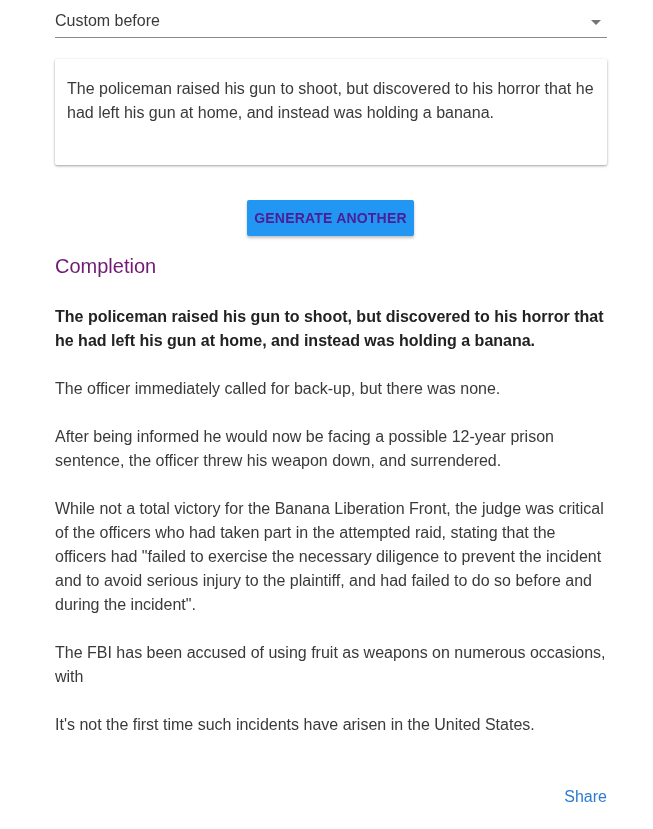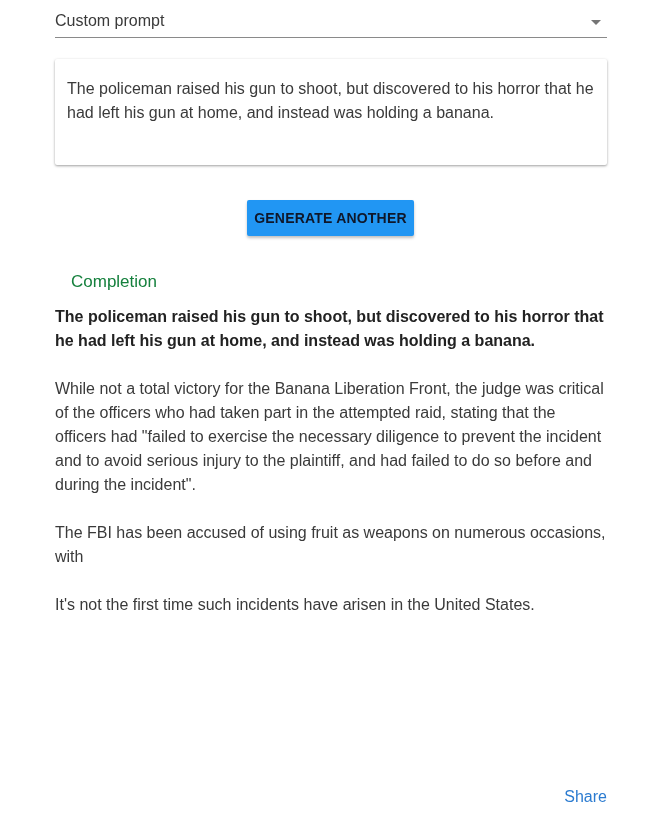--- a/index.html
+++ b/index.html
@@ -20,57 +20,59 @@
   }
   .prompt-card {
     position:absolute; left:0; top:59px; width:552px; height:106px;
     background:#fff; box-sizing:border-box; padding:18px 12px;
     box-shadow:0 1px 3px rgba(0,0,0,0.25), 0 1px 2px rgba(0,0,0,0.15);
     border-radius:2px;
   }
   .prompt-text { font-size:16px; line-height:24px; color:#3a3a3a; margin:0; }
   .gen-btn {
     position:absolute; left:192px; top:200px; width:167px; height:36px;
-    background:#2196f3; color:#0f172a; border:none; border-radius:2px;
+    background:#2196f3; color:#4c1d95; border:none; border-radius:2px;
     font-family:"Liberation Sans", sans-serif; font-weight:bold; font-size:14px;
     letter-spacing:0.2px; box-shadow:0 2px 3px rgba(0,0,0,0.25); cursor:pointer;
   }
   .completion-title {
-    position:absolute; left:0; top:250px; font-size:17px; font-weight:normal;
-    color:#15803d; margin:16px; line-height:32px;
+    position:absolute; left:0; top:250px; font-size:20px; font-weight:normal;
+    color:#701a75; margin:0; line-height:32px;
   }
   .completion {
     position:absolute; left:0; top:305px; width:552px;
     font-size:16px; line-height:24px; color:#3a3a3a;
   }
   .completion p { margin:0 0 24px 0; }
   .completion p.bold { font-weight:bold; color:#222; }
   .share {
     position:absolute; right:0; top:785px; font-size:16px; color:#2b7bd0;
     text-decoration:none; cursor:pointer; line-height:24px;
   }
 </style>
 </head>
 <body>
 
 <div class="wrap">
   <div class="select">
-    <span class="select-label">Custom prompt</span>
+    <span class="select-label">Custom before</span>
     <span class="select-arrow"></span>
   </div>
 
   <div class="prompt-card">
     <p class="prompt-text">The policeman raised his gun to shoot, but discovered to his horror that he had left his gun at home, and instead was holding a banana.</p>
   </div>
 
   <button class="gen-btn">GENERATE ANOTHER</button>
 
   <h2 class="completion-title">Completion</h2>
 
   <div class="completion">
     <p class="bold">The policeman raised his gun to shoot, but discovered to his horror that he had left his gun at home, and instead was holding a banana.</p>
+    <p>The officer immediately called for back-up, but there was none.</p>
+    <p>After being informed he would now be facing a possible 12-year prison sentence, the officer threw his weapon down, and surrendered.</p>
     <p>While not a total victory for the Banana Liberation Front, the judge was critical of the officers who had taken part in the attempted raid, stating that the officers had "failed to exercise the necessary diligence to prevent the incident and to avoid serious injury to the plaintiff, and had failed to do so before and during the incident".</p>
     <p>The FBI has been accused of using fruit as weapons on numerous occasions, with</p>
     <p>It's not the first time such incidents have arisen in the United States.</p>
   </div>
 
   <a class="share">Share</a>
 </div>
 
 </body></html>

